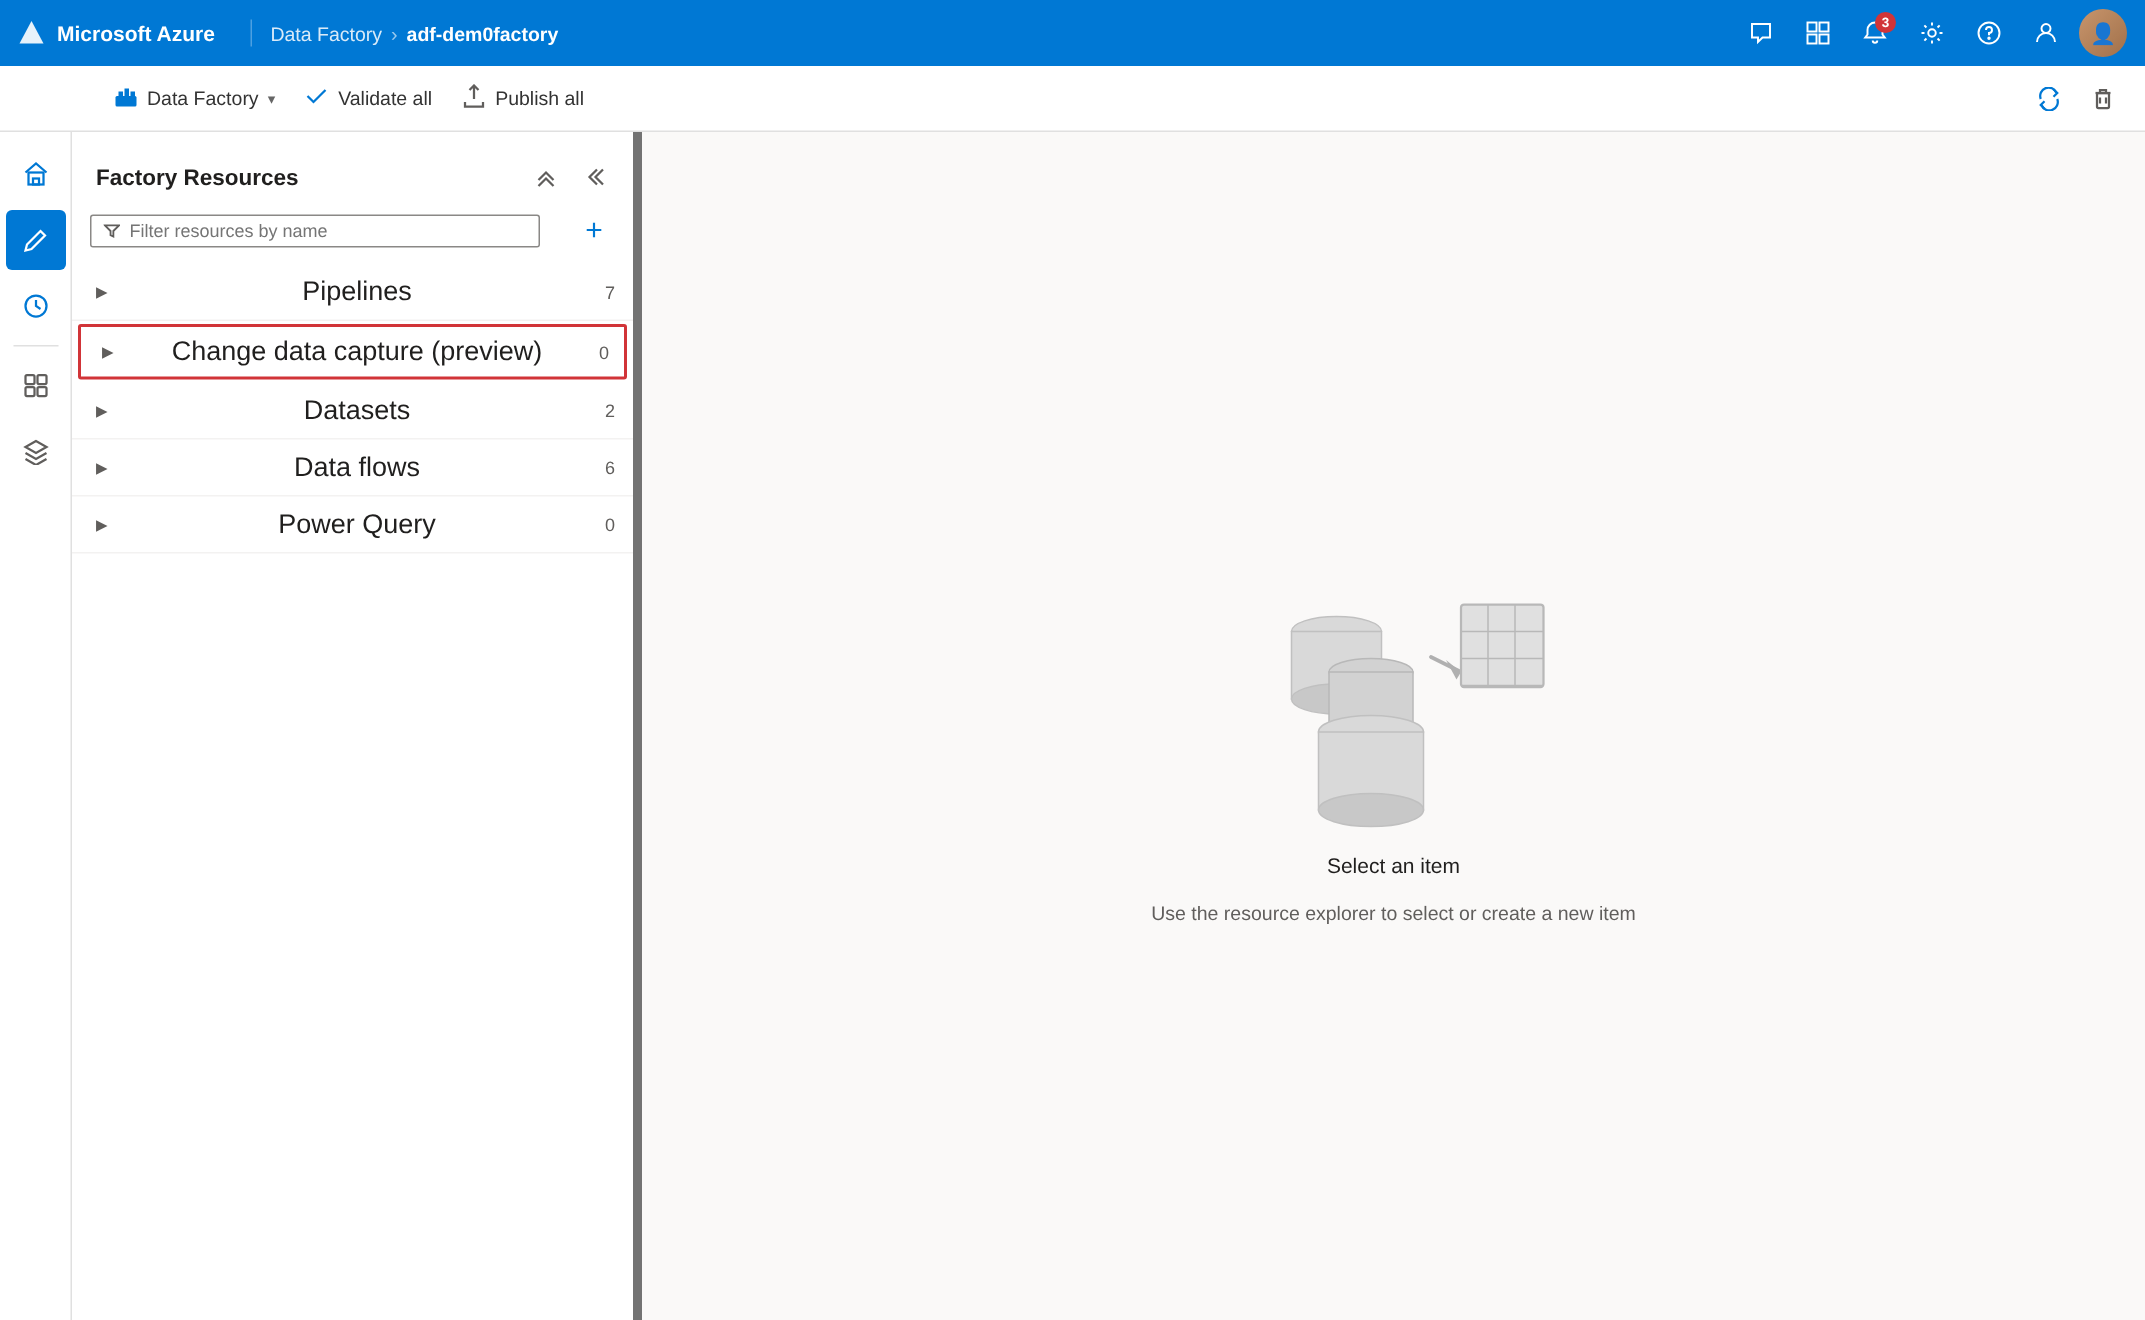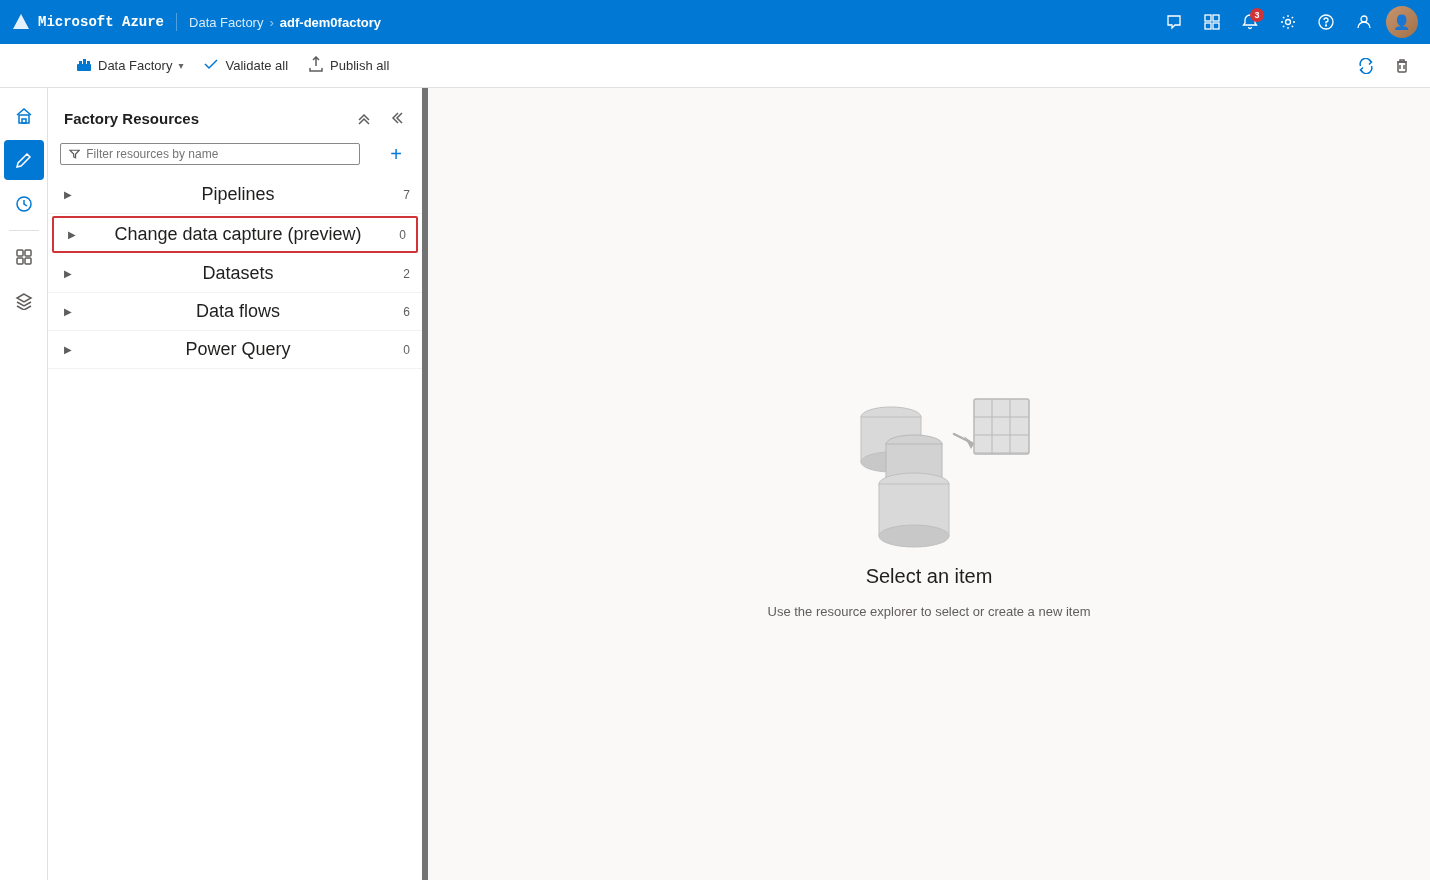--- a/index.html
+++ b/index.html
@@ -17,23 +17,22 @@
       z-index: 100;
       position: relative;
     }
     .top-nav .brand {
       display: flex;
       align-items: center;
       gap: 8px;
       font-size: 14px;
       font-weight: 600;
       white-space: nowrap;
-      padding-right: 12px;
+      padding-right: 24px;
       border-right: 1px solid rgba(255,255,255,0.3);
-      font-family: Liberation Mono, monospace;
     }
     .top-nav .breadcrumb {
       display: flex;
       align-items: center;
       gap: 6px;
       padding-left: 12px;
       font-size: 13px;
       color: white;
     }
     .search-box {
@@ -292,21 +291,21 @@
 
     
     .illustration {
       display: flex;
       flex-direction: column;
       align-items: center;
       gap: 16px;
     }
     .illustration svg { width: 220px; height: 200px; }
     .illustration-title {
-      font-size: 20px;
+      font-size: 14px;
       color: #201f1e;
       font-weight: 400;
     }
     .illustration-subtitle {
       font-size: 13px;
       color: #605e5c;
     }
 
     
     ::-webkit-scrollbar { width: 6px; }

